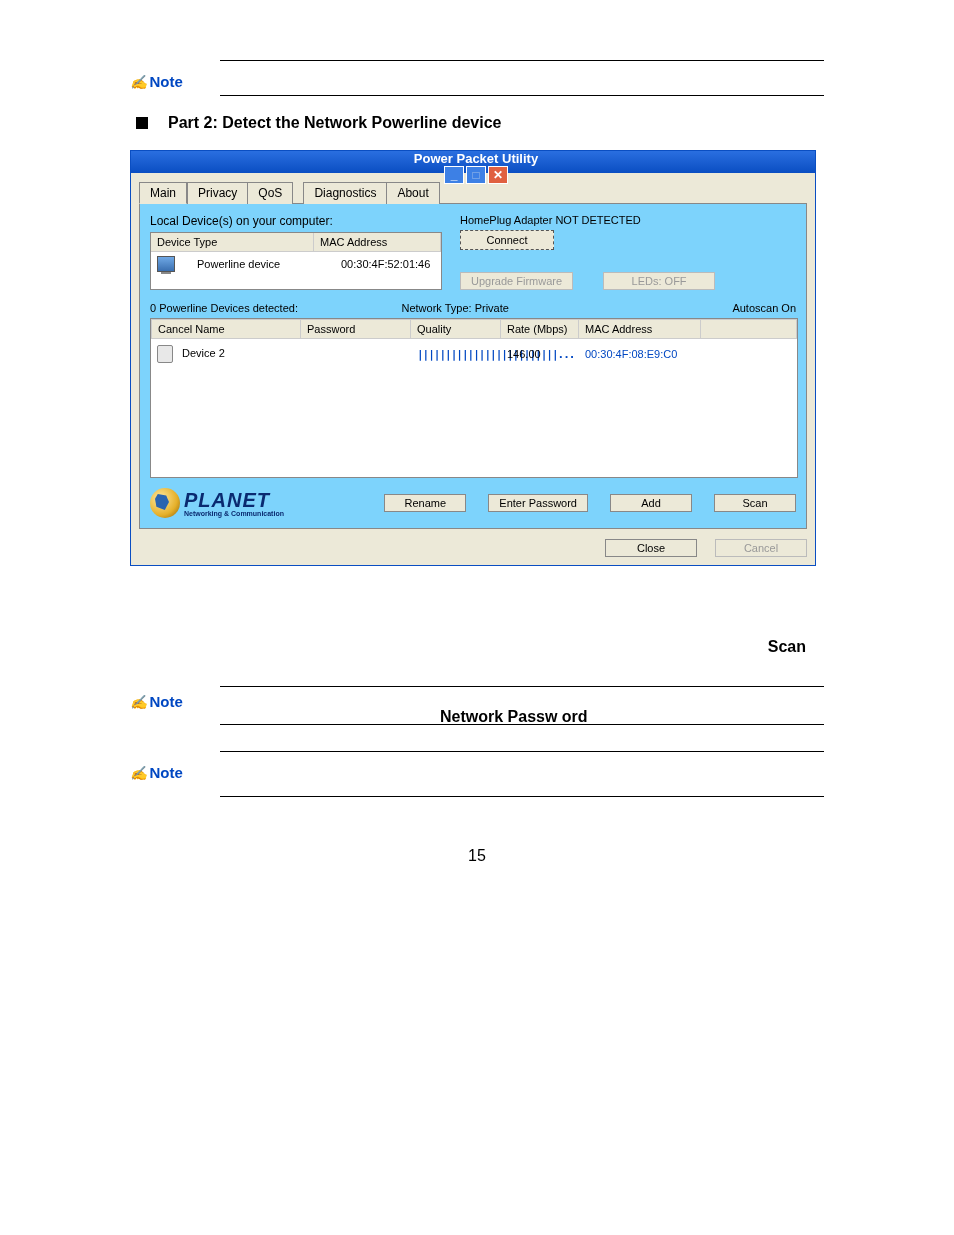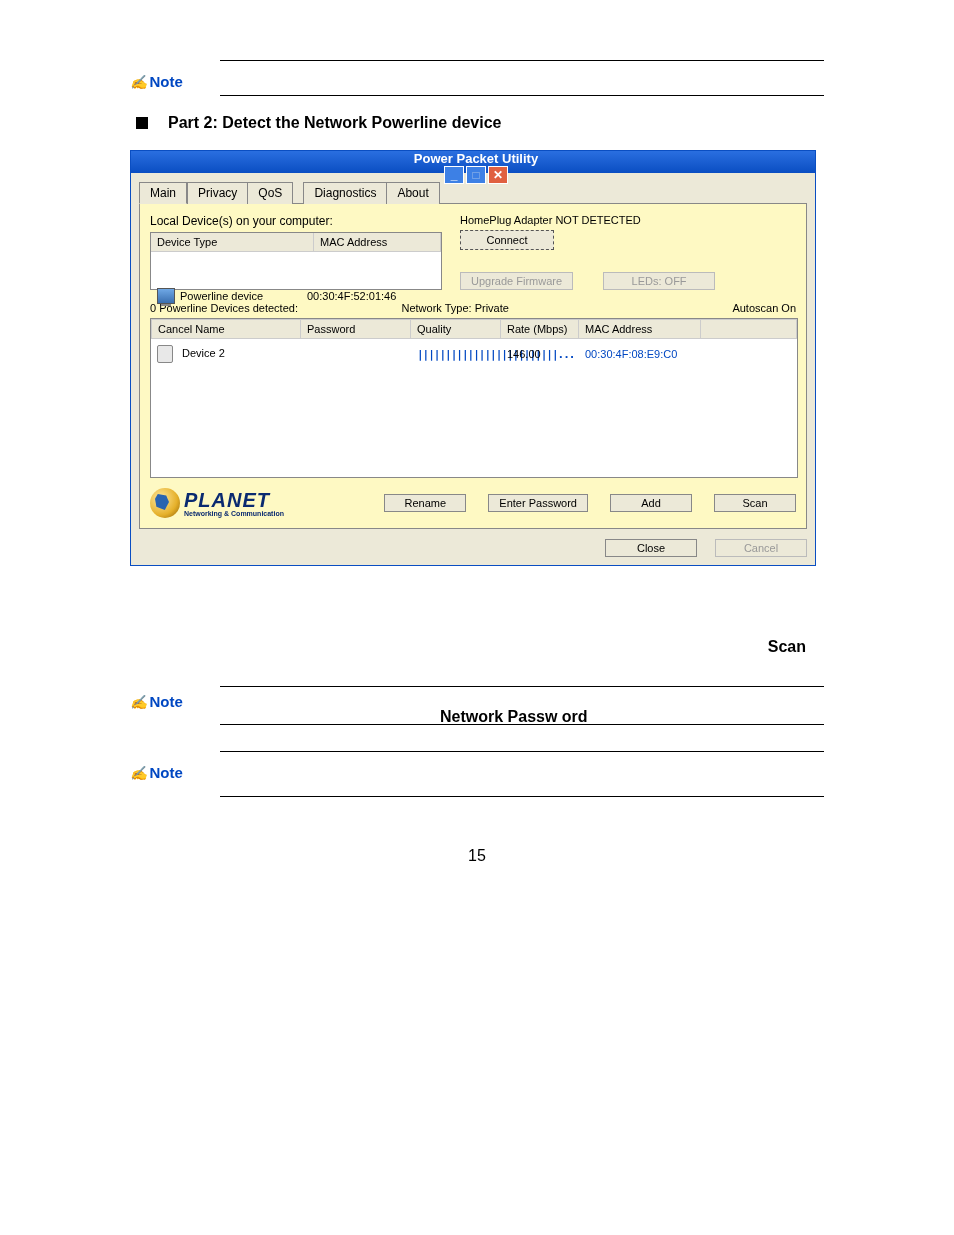--- a/index.html
+++ b/index.html
@@ -122,21 +122,21 @@
     border-bottom: 1px solid #ece9d8;
     z-index: 2;
   }
   .tab.sep {
     border-left: none;
   }
   .tab-content {
     border: 1px solid #888;
     border-top: none;
     padding: 10px;
-    background: #fef9c3;
+    background: #7dd3fc;
     font-size: 12px;
   }
   .local-row {
     display: flex;
     align-items: flex-start;
     gap: 10px;
   }
   .local-label { margin-bottom: 4px; }
   .local-list {
     border: 1px solid #888;
@@ -152,22 +152,21 @@
   }
   .lh div {
     padding: 3px 6px;
     border-right: 1px solid #ccc;
   }
   .lr {
     display: flex;
     font-size: 11px;
     align-items: center;
     padding: 4px 6px;
-    gap: 5px;
-    margin-top: 32px;
+    gap: 22px;
   }
   .comp-icon {
     width: 16px; height: 14px;
     background: linear-gradient(#6fa8e5, #3a6fb0);
     border: 1px solid #555;
     position: relative;
   }
   .comp-icon::after{
     content:"";
     position:absolute;

